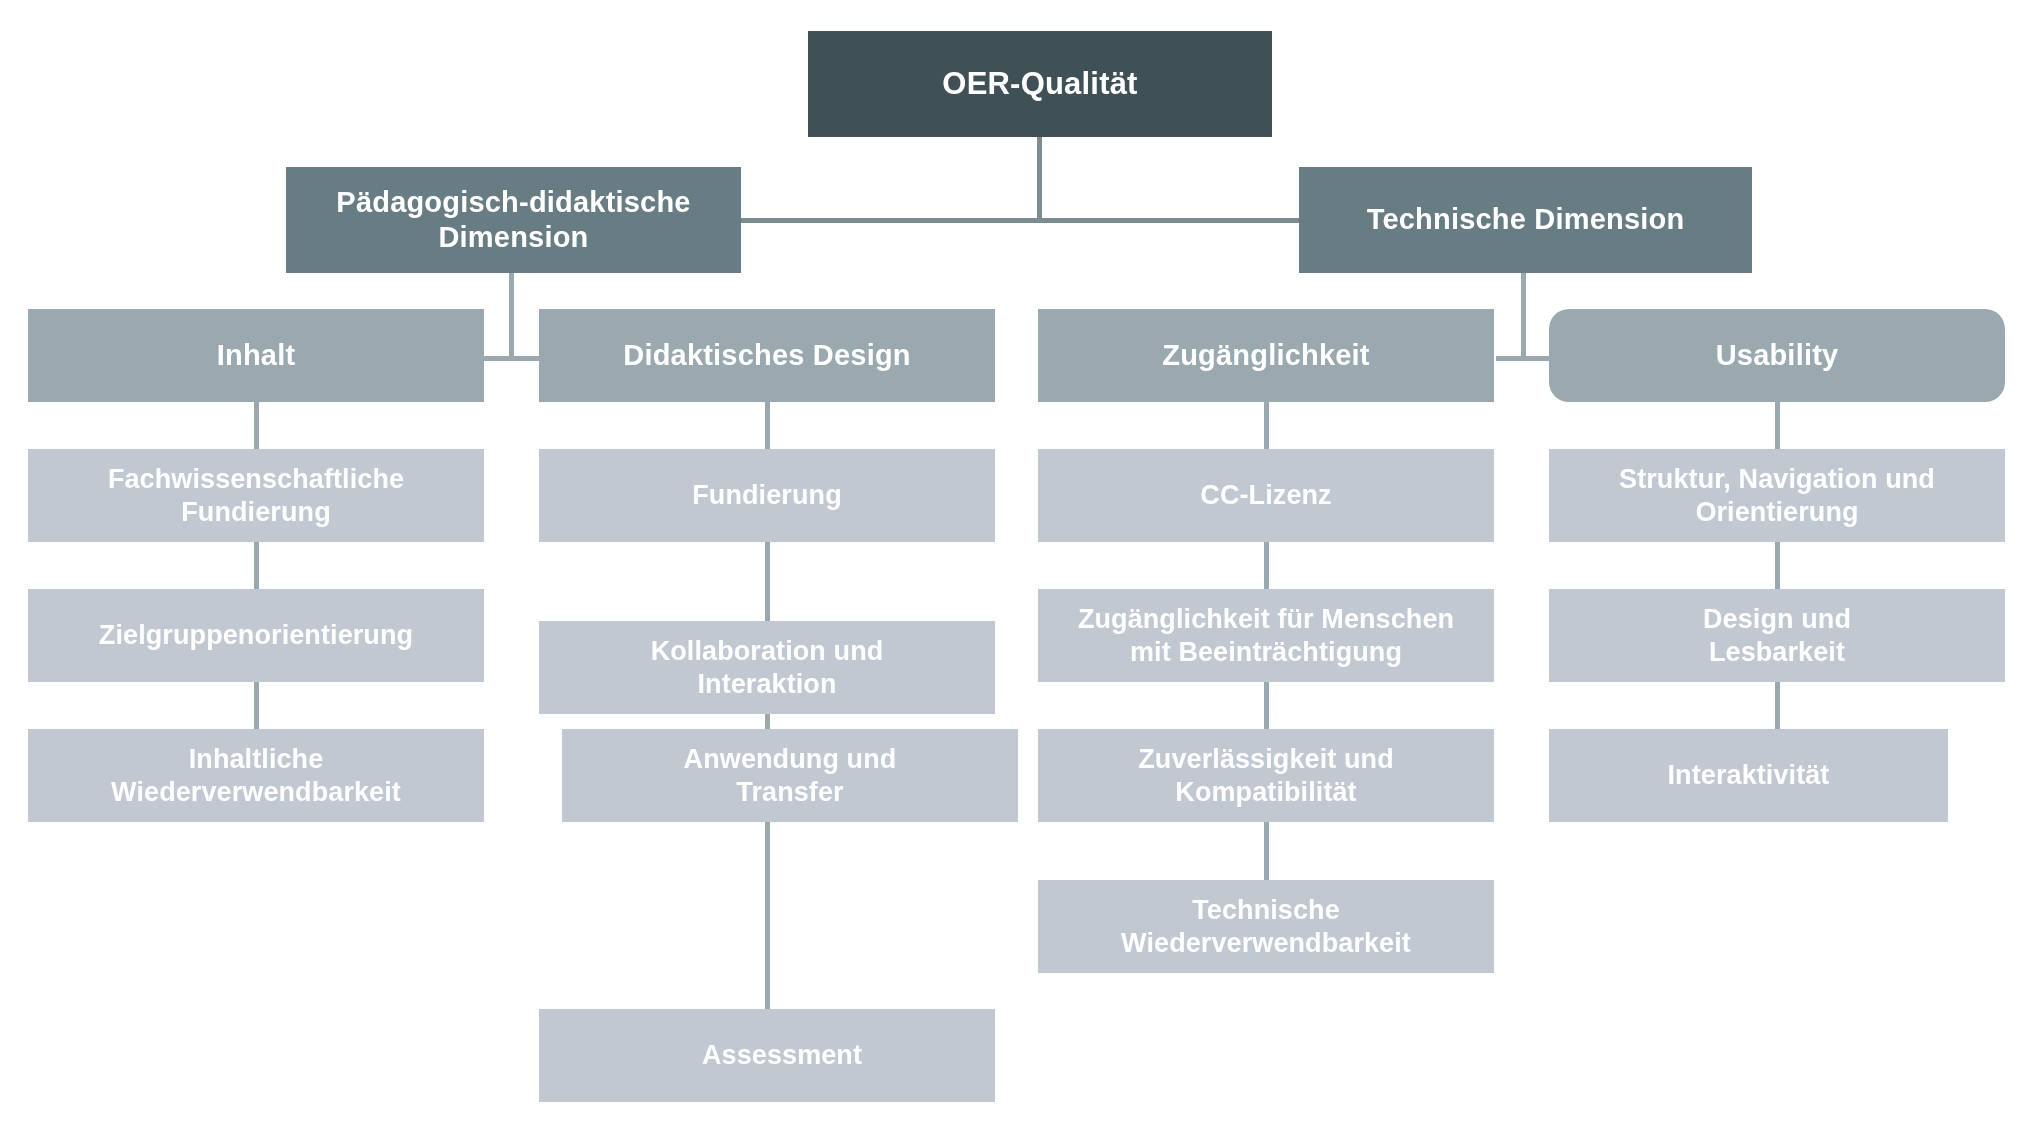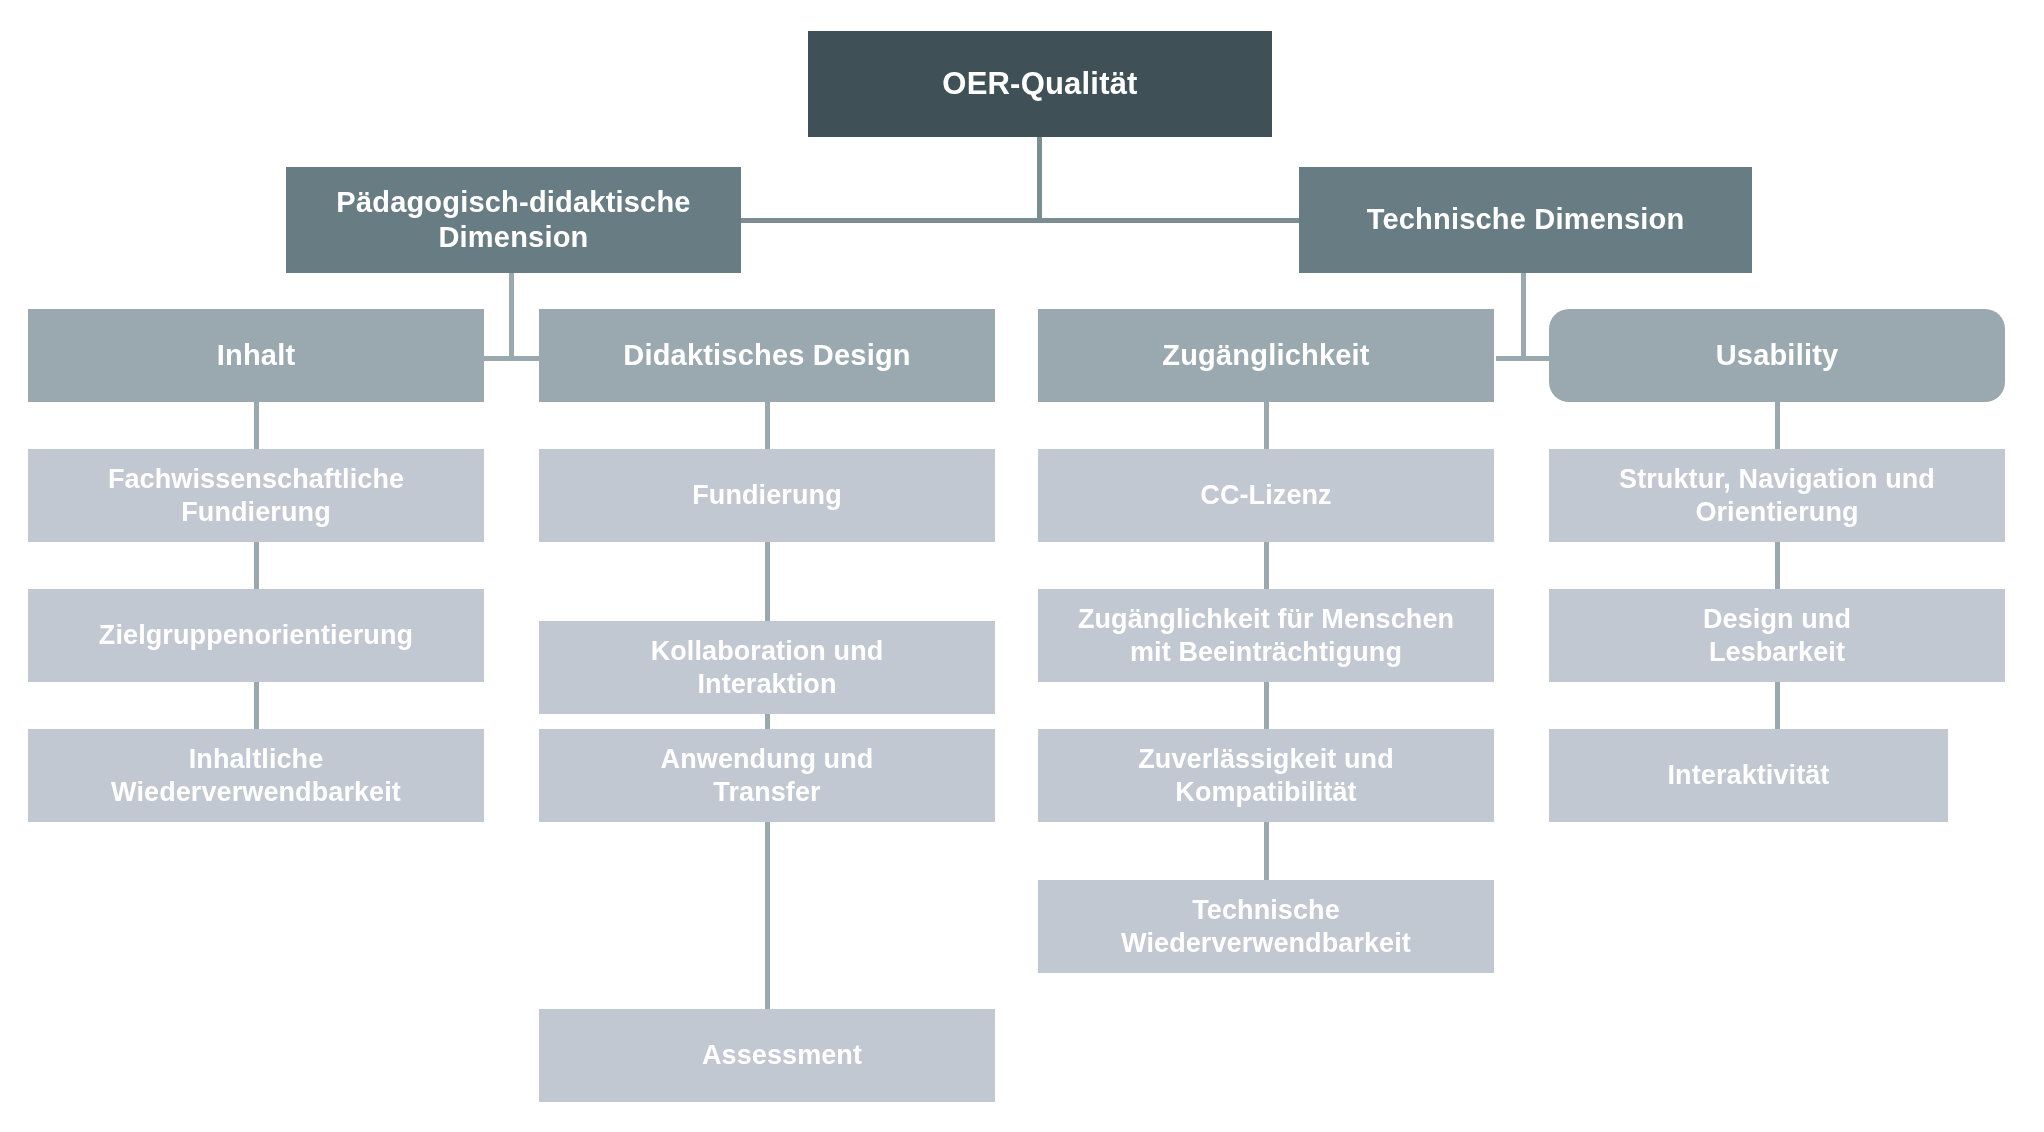--- a/index.html
+++ b/index.html
@@ -108,21 +108,21 @@
   <div class="node level-leaf" style="left:28px; top:589px; width:456px; height:93px;">Zielgruppenorientierung</div>
 
   <div class="node level-leaf" style="left:28px; top:729px; width:456px; height:93px;">Inhaltliche
 Wiederverwendbarkeit</div>
 
   <div class="node level-leaf" style="left:539px; top:449px; width:456px; height:93px;">Fundierung</div>
 
   <div class="node level-leaf" style="left:539px; top:589px; width:456px; height:93px;margin-top:32px;">Kollaboration und
 Interaktion</div>
 
-  <div class="node level-leaf" style="left:539px; top:729px; width:456px; height:93px;">Anwendung und
+  <div class="node level-leaf" style="left:562px; top:729px; width:456px; height:93px;">Anwendung und
 Transfer</div>
 
 
   <div class="node level-leaf" style="left:539px; top:1009px; width:456px; height:93px;padding-left:44px;">Assessment</div>
 
   <div class="node level-leaf" style="left:1038px; top:449px; width:456px; height:93px;">CC-Lizenz</div>
 
   <div class="node level-leaf" style="left:1038px; top:589px; width:456px; height:93px;">Zugänglichkeit für Menschen
 mit Beeinträchtigung</div>
 

